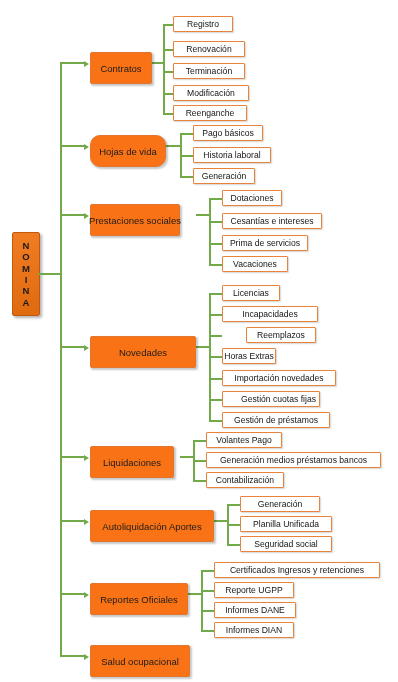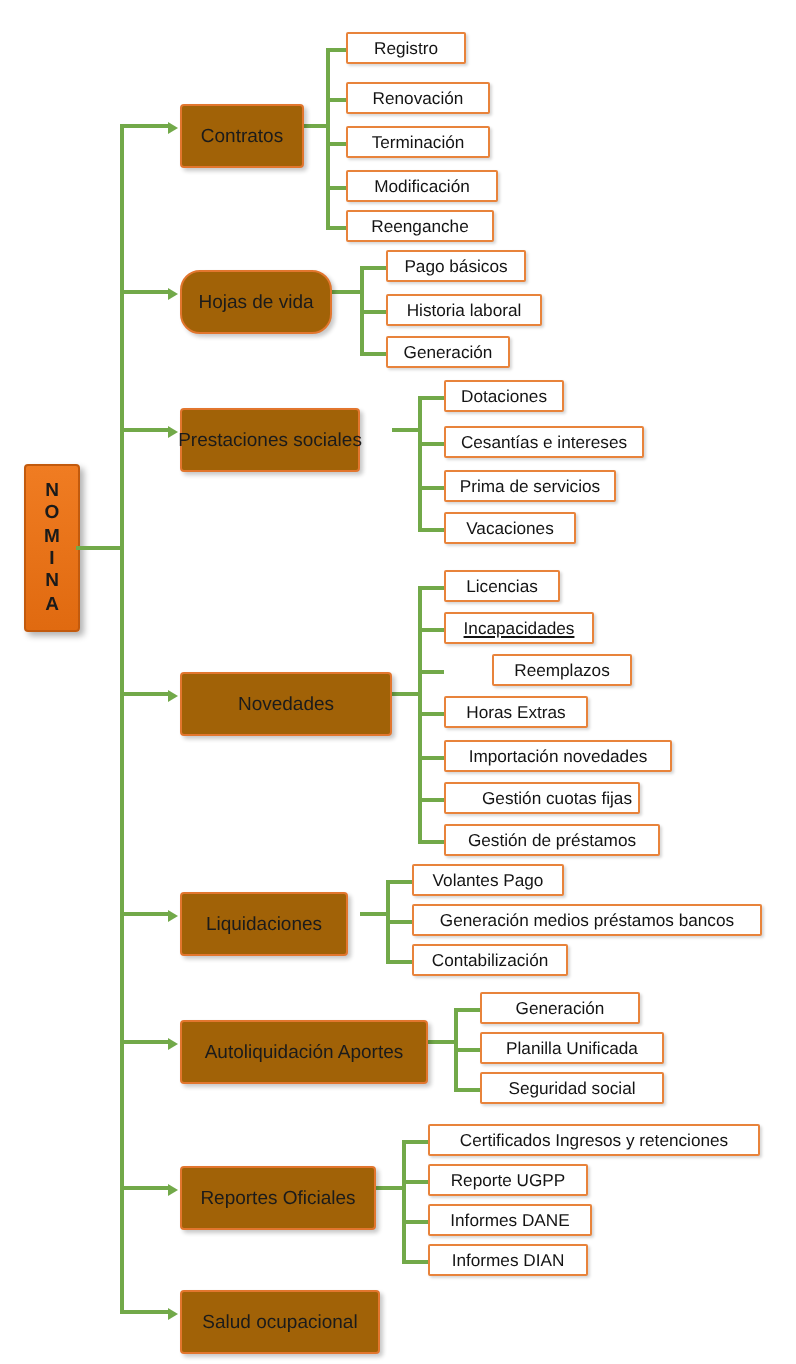--- a/index.html
+++ b/index.html
@@ -27,21 +27,21 @@
     justify-content:center;
   }
   #root-node .rl{
     font-size:9.5px;font-weight:bold;color:#1a1a1a;
     line-height:11.4px;letter-spacing:0px;
   }
 
   
   .branch{
     position:absolute;height:21px;
-    background:#a16207;
+    background:#f97316;
     border:1px solid #E2762E;border-radius:2px;
     box-shadow:1.5px 1.5px 2px rgba(0,0,0,0.22);
     display:flex;align-items:center;justify-content:center;
     font-size:9.5px;color:#1b1b1b;white-space:nowrap;
     padding:15px 4px;box-sizing:border-box;
   }
 
   
   .leaf{
     position:absolute;height:16px;
@@ -141,23 +141,23 @@
     <div class="leaf" style="left: 193px; top: 125px; width: 70px;">Pago básicos</div>
     <div class="leaf" style="left: 193px; top: 147px; width: 78px;">Historia laboral</div>
     <div class="leaf" style="left: 193px; top: 168px; width: 62px;">Generación</div>
     <div class="branch" style="left: 90px; top: 204px; width: 90px;">Prestaciones sociales</div>
     <div class="leaf" style="left: 222px; top: 190px; width: 60px;">Dotaciones</div>
     <div class="leaf" style="left: 222px; top: 213px; width: 100px;">Cesantías e intereses</div>
     <div class="leaf" style="left: 222px; top: 235px; width: 86px;">Prima de servicios</div>
     <div class="leaf" style="left: 222px; top: 256px; width: 66px;">Vacaciones</div>
     <div class="branch" style="left: 90px; top: 336px; width: 106px;">Novedades</div>
     <div class="leaf" style="left: 222px; top: 285px; width: 58px;">Licencias</div>
-    <div class="leaf" style="left: 222px; top: 306px; width: 75px; text-decoration: underline;">Incapacidades</div>
+    <div class="leaf" style="left: 222px; top: 306px; width: 96px;">Incapacidades</div>
     <div class="leaf" style="left: 222px; top: 327px; width: 70px; margin-left: 24px;">Reemplazos</div>
-    <div class="leaf" style="left: 222px; top: 348px; width: 72px;">Horas Extras</div>
+    <div class="leaf" style="left: 222px; top: 348px; width: 54px;">Horas Extras</div>
     <div class="leaf" style="left: 222px; top: 370px; width: 114px;">Importación novedades</div>
     <div class="leaf" style="left: 222px; top: 391px; width: 98px; padding-left: 20px;">Gestión cuotas fijas</div>
     <div class="leaf" style="left: 222px; top: 412px; width: 108px;">Gestión de préstamos</div>
     <div class="branch" style="left: 90px; top: 446px; width: 84px;">Liquidaciones</div>
     <div class="leaf" style="left: 206px; top: 432px; width: 76px;">Volantes Pago</div>
     <div class="leaf" style="left: 206px; top: 452px; width: 175px;">Generación medios préstamos bancos</div>
     <div class="leaf" style="left: 206px; top: 472px; width: 78px;">Contabilización</div>
     <div class="branch" style="left: 90px; top: 510px; width: 124px;">Autoliquidación Aportes</div>
     <div class="leaf" style="left: 240px; top: 496px; width: 80px;">Generación</div>
     <div class="leaf" style="left: 240px; top: 516px; width: 92px;">Planilla Unificada</div>

